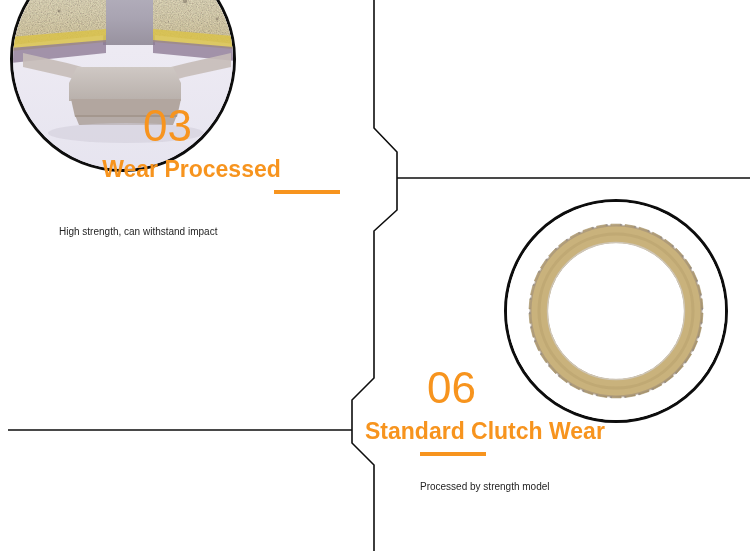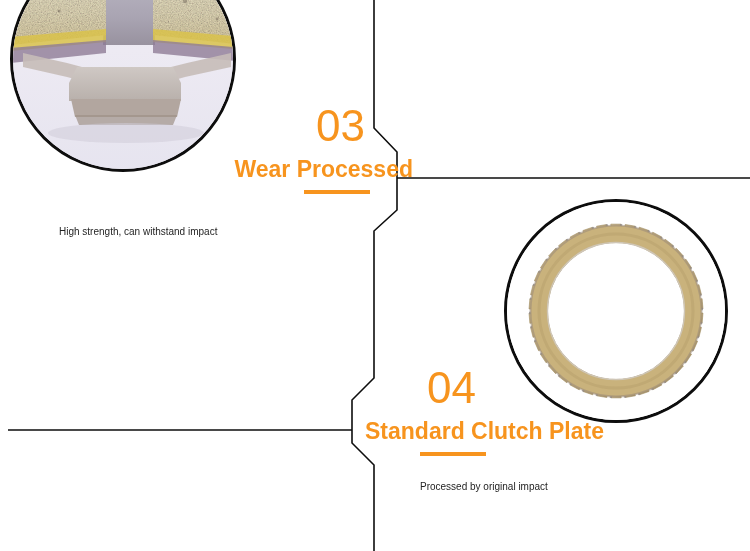--- a/index.html
+++ b/index.html
@@ -89,21 +89,21 @@
   }
   .desc {
     color: #242424;
     font-size: 10px;
     font-weight: 400;
     line-height: 1;
     white-space: nowrap;
   }
 
   
-  #block-03 { left: 0px; top: 104px; width: 385px; text-align: right; padding-left: 30px; }
+  #block-03 { left: 0px; top: 104px; width: 385px; text-align: center; }
   #block-03 .num   { display: block; padding-right: 50px; }
   #block-03 .title { display: block; margin-top: 10px; padding-right: 2px; }
   #block-03 .rule  { width: 66px; margin: 9px 45px 0 auto; }
   #desc-03 { left: 59px; top: 227px; }
 
   
   #block-04 { left: 365px; top: 366px; width: 385px; text-align: left; }
   #block-04 .num   { display: block; padding-left: 62px; }
   #block-04 .title { display: block; margin-top: 10px; padding-left: 0px; }
   #block-04 .rule  { width: 66px; margin: 9px 0 0 55px; }
@@ -287,19 +287,19 @@
   </div>
 
   <div id="block-03" class="block">
     <span class="num">03</span>
     <span class="title">Wear Processed</span>
     <div class="rule"></div>
   </div>
   <div id="desc-03" class="block desc">High strength, can withstand impact</div>
 
   <div id="block-04" class="block">
-    <span class="num">04</span>
-    <span class="title">Standard Clutch Plate</span>
+    <span class="num">06</span>
+    <span class="title">Standard Clutch Wear</span>
     <div class="rule"></div>
   </div>
-  <div id="desc-04" class="block desc">Processed by original impact</div>
+  <div id="desc-04" class="block desc">Processed by strength model</div>
 
 </div>
 
 </body></html>

